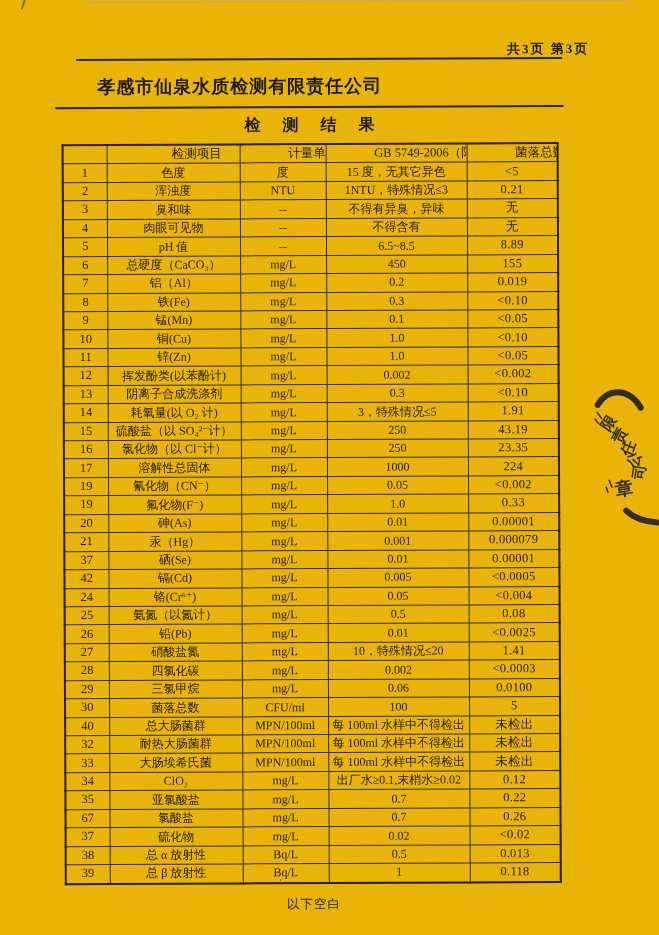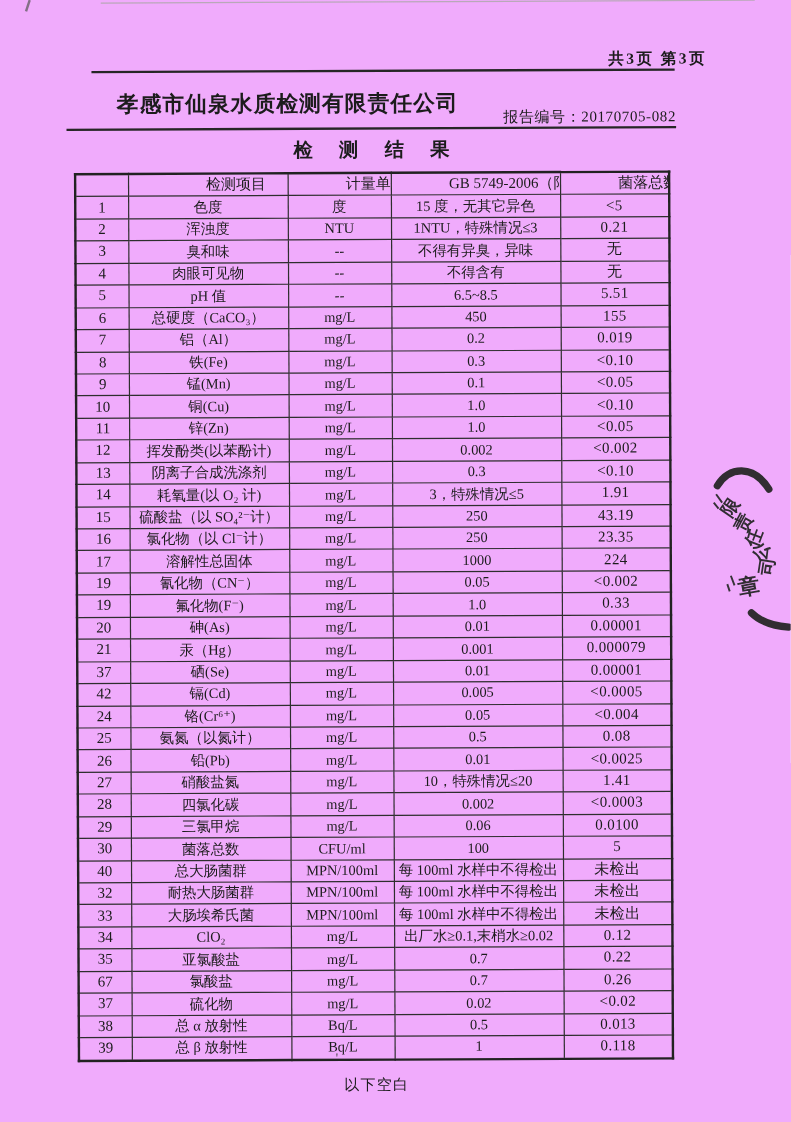--- a/index.html
+++ b/index.html
@@ -3,21 +3,21 @@
 <meta charset="utf-8">
 <style>
   html,body{margin:0;padding:0;}
   body{
     width:659px;height:935px;
     background:#fbfaf7;
     font-family:"Liberation Serif","DejaVu Serif",serif;
     color:#1c1c1c;
     overflow:hidden;
   }
-  .page{position:relative;width:659px;height:935px;overflow:hidden;background:#f0abfc;}
+  .page{position:relative;width:659px;height:935px;overflow:hidden;background:#eab308;}
   .content{position:absolute;left:0;top:0;width:659px;height:935px;transform:rotate(-0.25deg);}
 
   .scan-topline{position:absolute;top:1px;left:86px;width:545px;height:1px;background:#a7a7a2;opacity:.75;}
   .corner-mark{position:absolute;left:24px;top:0;width:10px;height:10px;border-left:2px solid #555;transform:rotate(18deg);opacity:.7;}
 
   .page-info{position:absolute;top:41px;left:0;width:591px;text-align:right;font-size:13px;font-weight:bold;letter-spacing:2px;}
   .rule-top{position:absolute;top:58px;left:78px;width:486px;height:2px;background:#262626;}
 
   .company{position:absolute;top:74px;left:99px;font-size:18px;font-weight:bold;letter-spacing:1px;font-family:"Liberation Sans","DejaVu Sans",sans-serif;}
   .report-no{position:absolute;top:90px;left:421px;font-size:12.5px;letter-spacing:.5px;}
@@ -54,21 +54,20 @@
 <div class="page">
   <div class="content">
 
     <div class="scan-topline"></div>
     <div class="corner-mark"></div>
 
     <div class="page-info">共3页 第3页</div>
     <div class="rule-top"></div>
 
     <div class="company">孝感市仙泉水质检测有限责任公司</div>
-    <div class="report-no"><span>报告编号：</span><span>20170705-082</span></div>
     <div class="rule-mid"></div>
 
     <div class="title">检 测 结 果</div>
 
     <table class="results">
       <colgroup>
         <col style="width:44px">
           <col style="width:133px">
           <col style="width:86px">
           <col style="width:141px">
@@ -110,21 +109,21 @@
         <td class="c-item">肉眼可见物</td>
         <td class="c-unit">--</td>
         <td class="c-limit">不得含有</td>
         <td class="c-result">无</td>
       </tr>
           <tr>
         <td class="c-no">5</td>
         <td class="c-item">pH 值</td>
         <td class="c-unit">--</td>
         <td class="c-limit">6.5~8.5</td>
-        <td class="c-result">5.51</td>
+        <td class="c-result">8.89</td>
       </tr>
           <tr>
         <td class="c-no">6</td>
         <td class="c-item">总硬度（CaCO₃）</td>
         <td class="c-unit">mg/L</td>
         <td class="c-limit">450</td>
         <td class="c-result">155</td>
       </tr>
           <tr>
         <td class="c-no">7</td>

